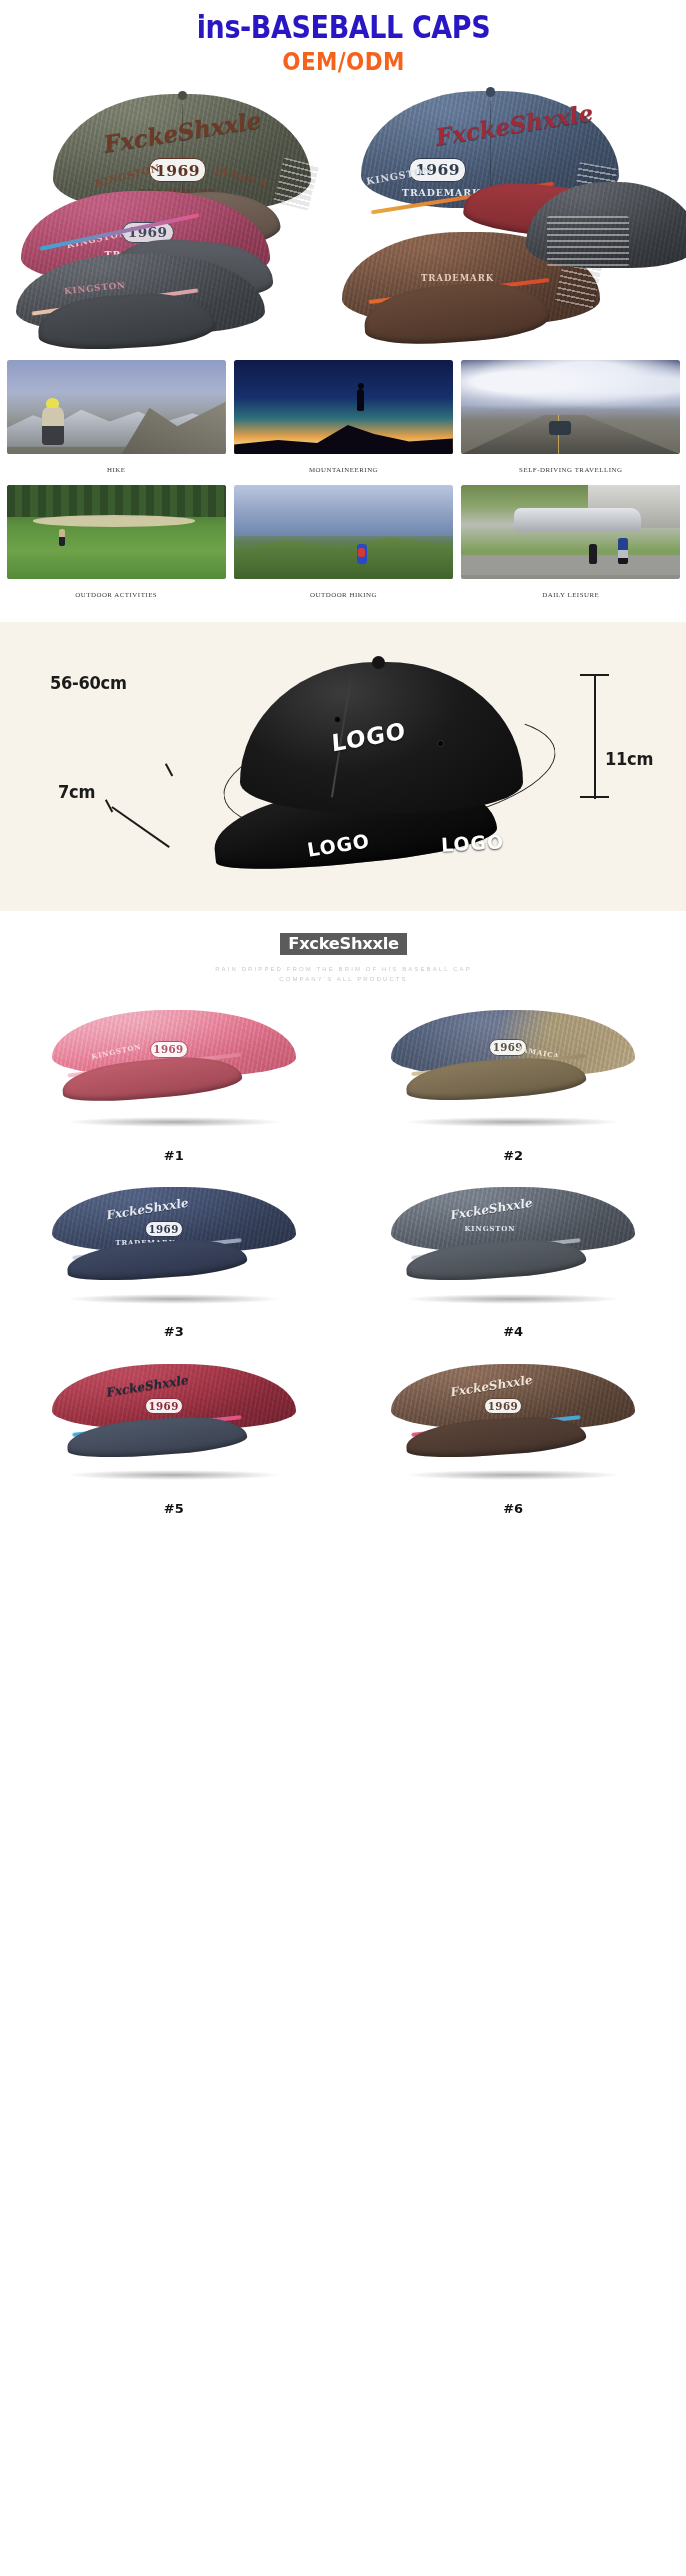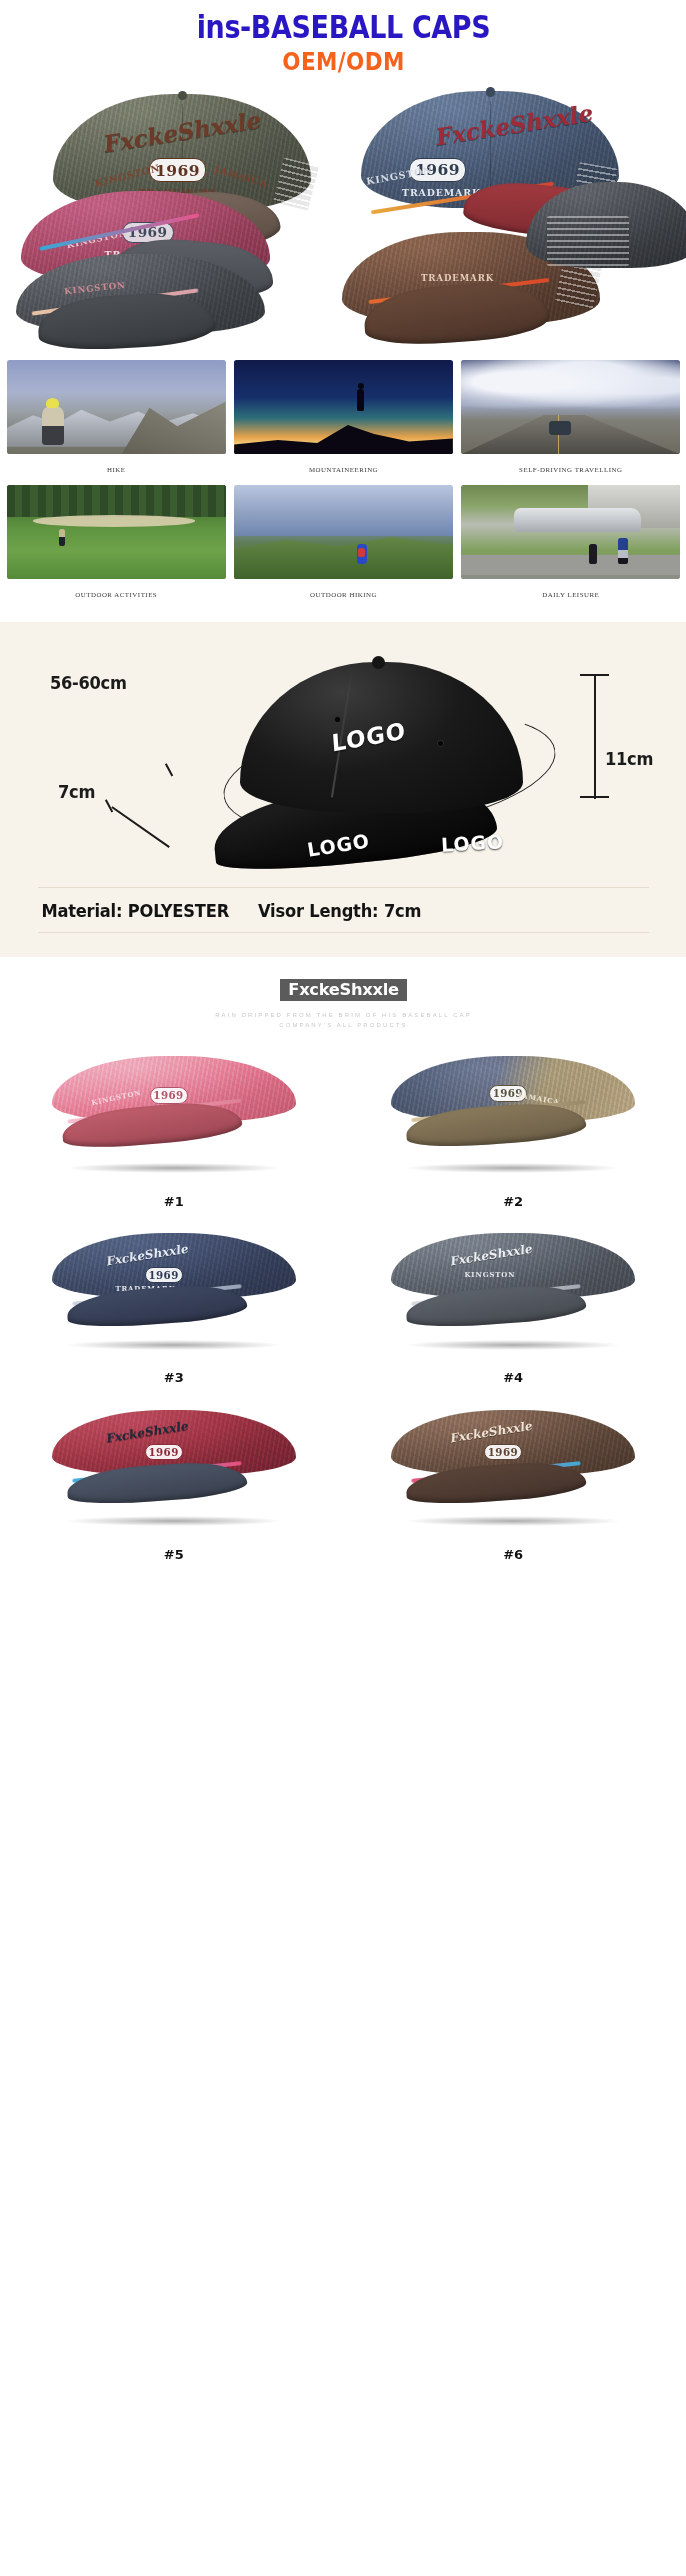--- a/index.html
+++ b/index.html
@@ -418,30 +418,20 @@
         <div class="bc-btn"></div>
         <div class="bc-eyelet bc-e1"></div>
         <div class="bc-eyelet bc-e2"></div>
         <div class="bc-logo bc-logo1">LOGO</div>
         <div class="bc-logo bc-logo2">LOGO</div>
         <div class="bc-logo bc-logo3">LOGO</div>
       </div>
     </div>
 
     <div class="spec-rows">
-      <div class="spec-row">
-        <div class="spec-cell">
-          <span>Material:</span>
-          <span class="val-sc">POLYESTER</span>
-        </div>
-        <div class="spec-cell">
-          <span>Visor Length:</span>
-          <span>7cm</span>
-        </div>
-      </div>
     </div>
   </div>
 
   <div class="info">
     <div class="info-badge">FxckeShxxle</div>
     <div class="info-sub">
       <div>RAIN DRIPPED FROM THE BRIM OF HIS BASEBALL CAP</div>
       <div>COMPANY'S ALL PRODUCTS</div>
     </div>
   </div>

